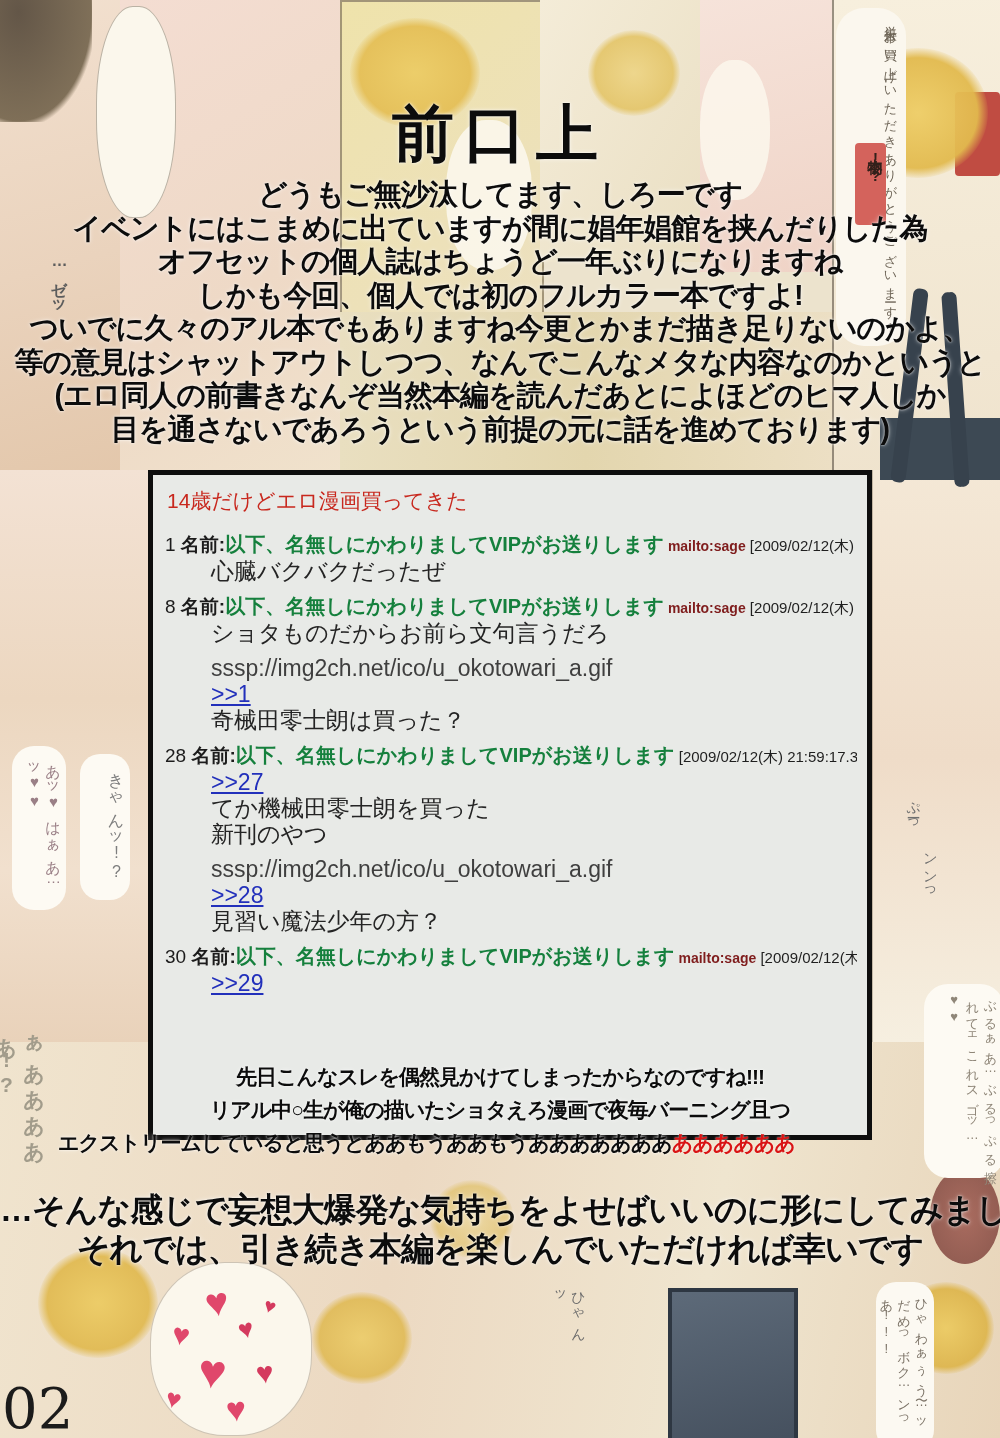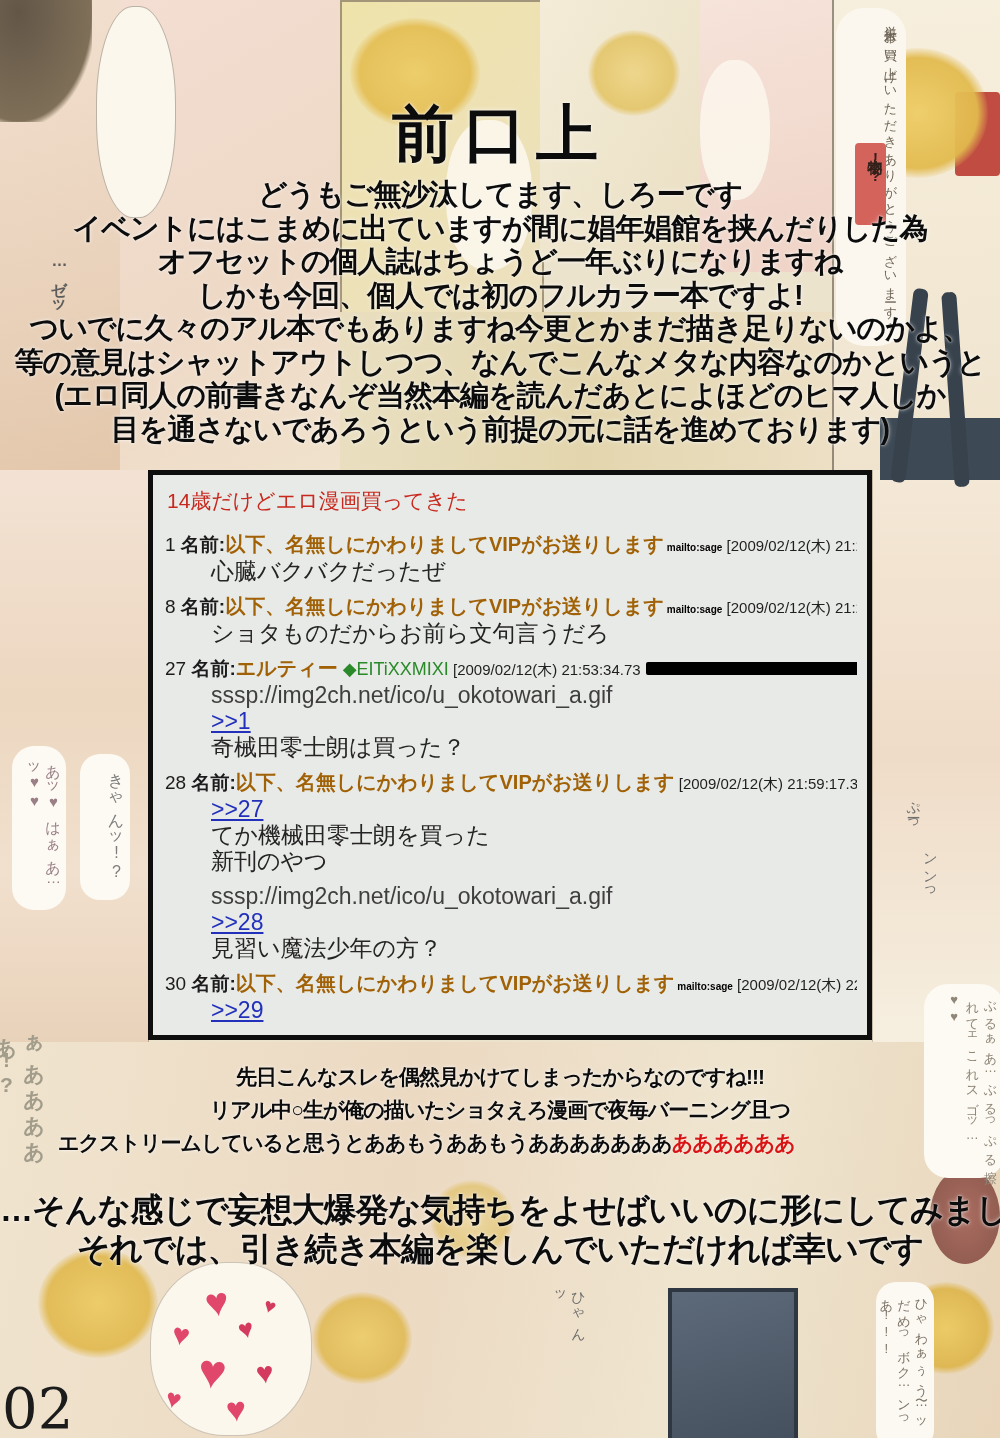--- a/index.html
+++ b/index.html
@@ -73,32 +73,32 @@
   #intro .line{display:block;font-size:29px;line-height:33.5px;white-space:nowrap;letter-spacing:-1px;}
   #outro{left:0;right:0;top:1060px;text-align:center;}
   #outro .line{display:block;font-size:21px;line-height:33px;white-space:nowrap;letter-spacing:-1px;}
   #outro .line3{text-align:left;padding-left:58px;overflow:hidden;}
   #outro .red{color:#d91414;text-shadow:0 0 2px rgba(255,255,255,.8);}
   #closing{left:0;right:0;top:1190px;text-align:center;}
   #closing .line{display:block;font-size:33px;line-height:39px;white-space:nowrap;letter-spacing:-1px;}
   #page-number{left:2px;top:1376px;font-family:"DejaVu Serif","Liberation Serif",serif;font-size:56px;color:#1b1b1b;}
   
   #thread-box{
-    left:148px;top:470px;width:724px;height:570px;box-sizing:border-box;
+    left:148px;top:470px;width:724px;height:670px;box-sizing:border-box;
     background:#e8eae7;border:5px solid #0e0e0e;
     padding:10px 10px 0 12px;overflow:hidden;
   }
   #thread-title{color:#c8281e;font-size:21px;margin:2px 0 16px 2px;}
   .post{margin-bottom:9px;}
   .post-header{white-space:nowrap;overflow:hidden;font-size:19px;color:#1c1c1c;}
   .post-header .num{color:#1c1c1c;}
   .post-header .label{font-weight:bold;color:#1c1c1c;}
-  .post-header .author{color:#a16207;font-weight:bold;font-size:20px;}
+  .post-header .author{color:#15803d;font-weight:bold;font-size:20px;}
   .post-header .trip{color:#2a8a2a;font-size:18px;}
-  .post-header .mail{color:#000000;font-size:10px;font-weight:bold;}
+  .post-header .mail{color:#7f1d1d;font-size:14px;font-weight:bold;}
   .post-header .date{color:#1f1f1f;font-size:15px;}
   .redact{display:inline-block;height:13px;background:#000;border-radius:2px;margin-left:5px;}
   .post-body{margin-left:46px;}
   .body-line{font-size:23px;line-height:26px;color:#242424;}
   .res-link{color:#2230bb;text-decoration:underline;cursor:pointer;}
   .sssp{color:#3f3f3f;}
 </style>
 </head>
 <body>
 
@@ -175,21 +175,20 @@
           <div class="body-line">心臓バクバクだったぜ</div>
         </div>
       </div>
       <div class="post">
         <div class="post-header"><span class="num">8 </span><span class="label">名前:</span><span class="author">以下、名無しにかわりましてVIPがお送りします</span><span class="mail"> mailto:sage</span><span class="date"> [2009/02/12(木) 21:28:20.01 I</span></div>
         <div class="post-body">
           <div class="body-line">ショタものだからお前ら文句言うだろ</div>
         </div>
       </div>
       <div class="post">
-        <div class="post-header"><span class="num">27 </span><span class="label">名前:</span><span class="author">エルティー</span><span class="trip"> ◆EITiXXMIXI</span><span class="date"> [2009/02/12(木) 21:53:34.73</span><span class="redact" style="width: 240px;"></span></div>
         <div class="post-body">
           <div class="body-line"><span class="sssp">sssp://img2ch.net/ico/u_okotowari_a.gif</span></div>
           <div class="body-line"><span class="res-link">&gt;&gt;1</span></div>
           <div class="body-line">奇械田零士朗は買った？</div>
         </div>
       </div>
       <div class="post">
         <div class="post-header"><span class="num">28 </span><span class="label">名前:</span><span class="author">以下、名無しにかわりましてVIPがお送りします</span><span class="date"> [2009/02/12(木) 21:59:17.37</span></div>
         <div class="post-body">
           <div class="body-line"><span class="res-link">&gt;&gt;27</span></div>

